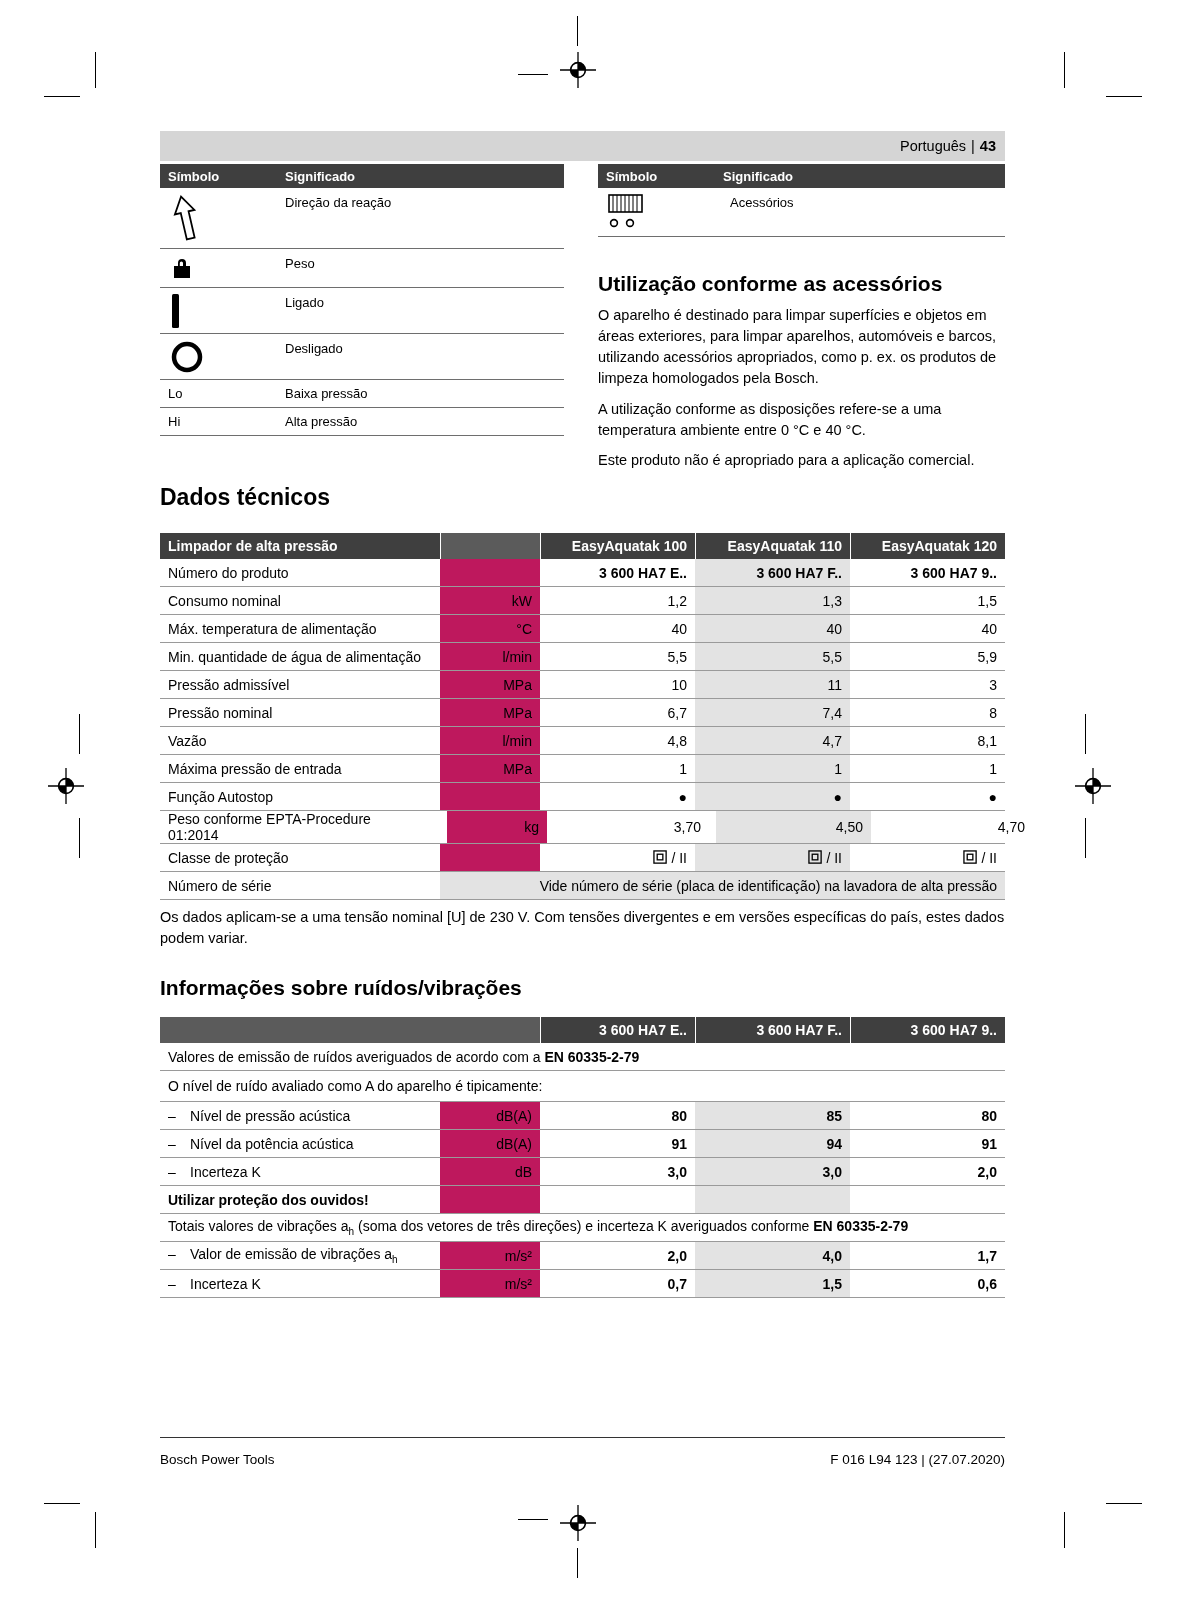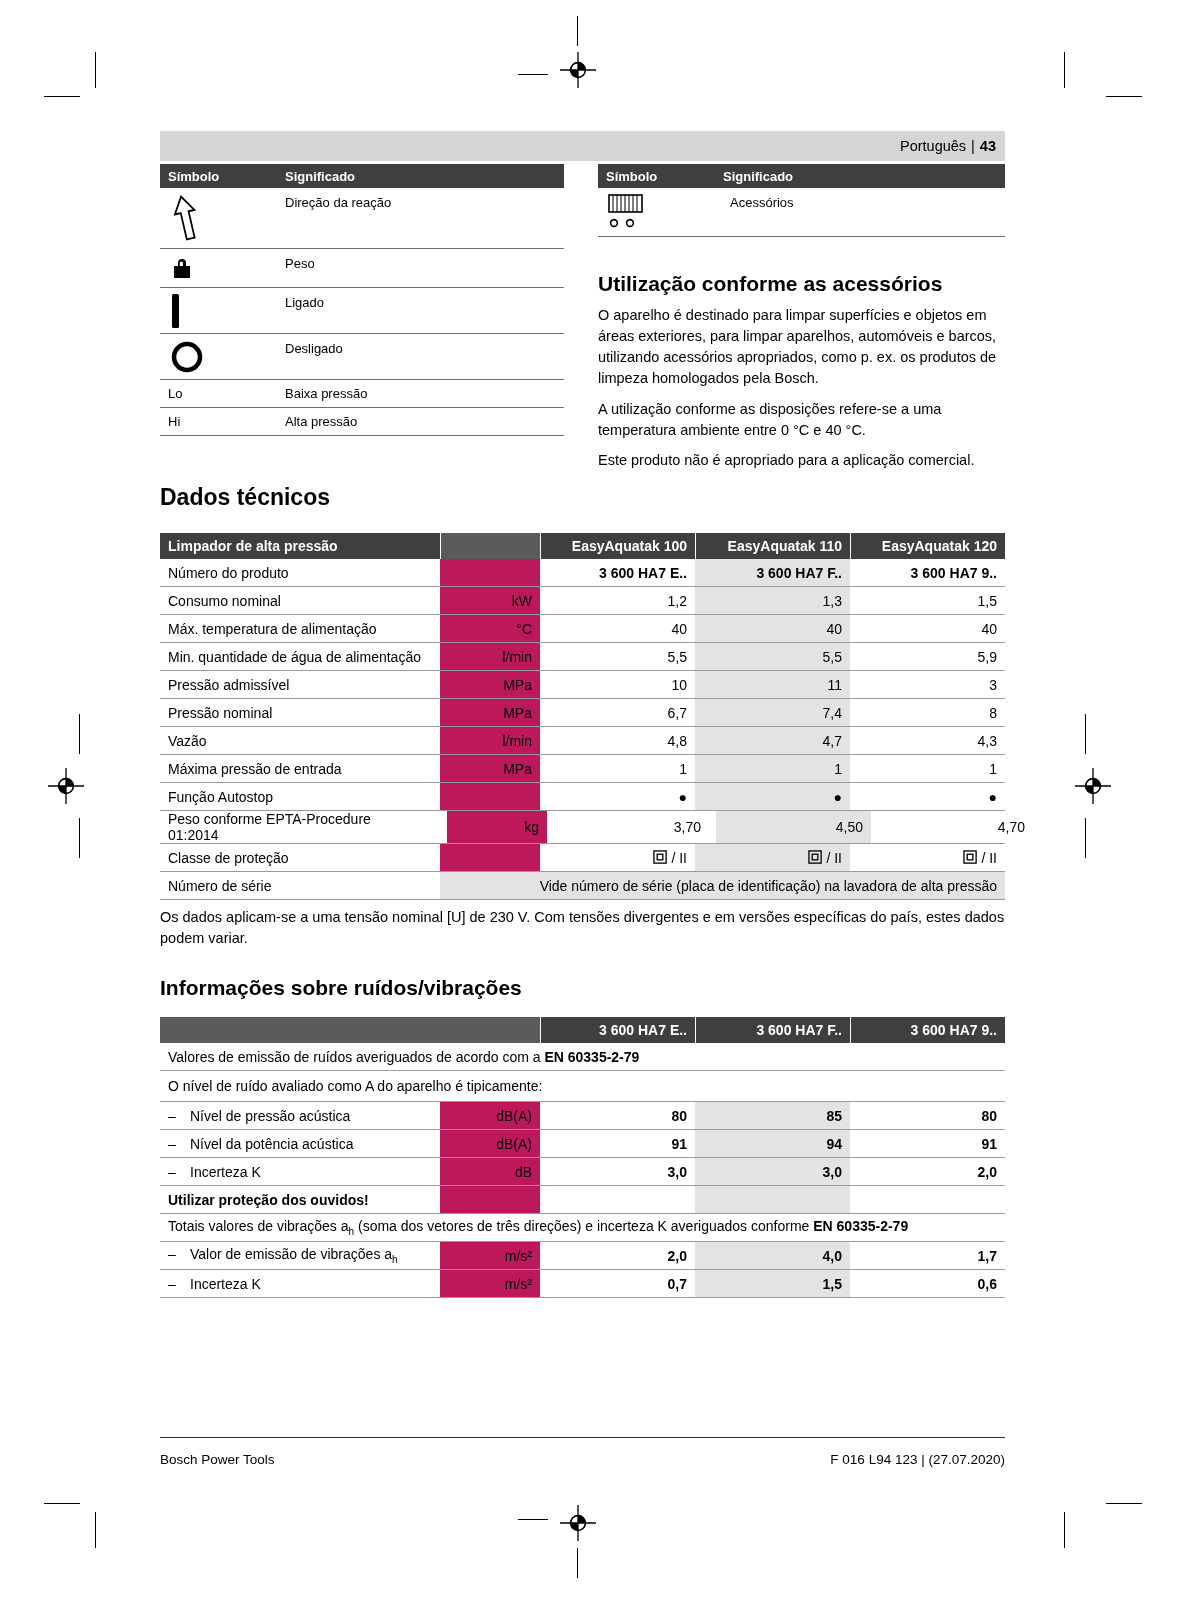--- a/index.html
+++ b/index.html
@@ -274,21 +274,21 @@
         <div class="cu">MPa</div>
         <div class="cv">6,7</div>
         <div class="cv sh">7,4</div>
         <div class="cv">8</div>
       </div>
       <div class="grid5 trow">
         <div class="cl">Vazão</div>
         <div class="cu">l/min</div>
         <div class="cv">4,8</div>
         <div class="cv sh">4,7</div>
-        <div class="cv">4,3</div>
+        <div class="cv">8,1</div>
       </div>
       <div class="grid5 trow">
         <div class="cl">Máxima pressão de entrada</div>
         <div class="cu">MPa</div>
         <div class="cv">1</div>
         <div class="cv sh">1</div>
         <div class="cv">1</div>
       </div>
       <div class="grid5 trow">
         <div class="cl">Função Autostop</div>

